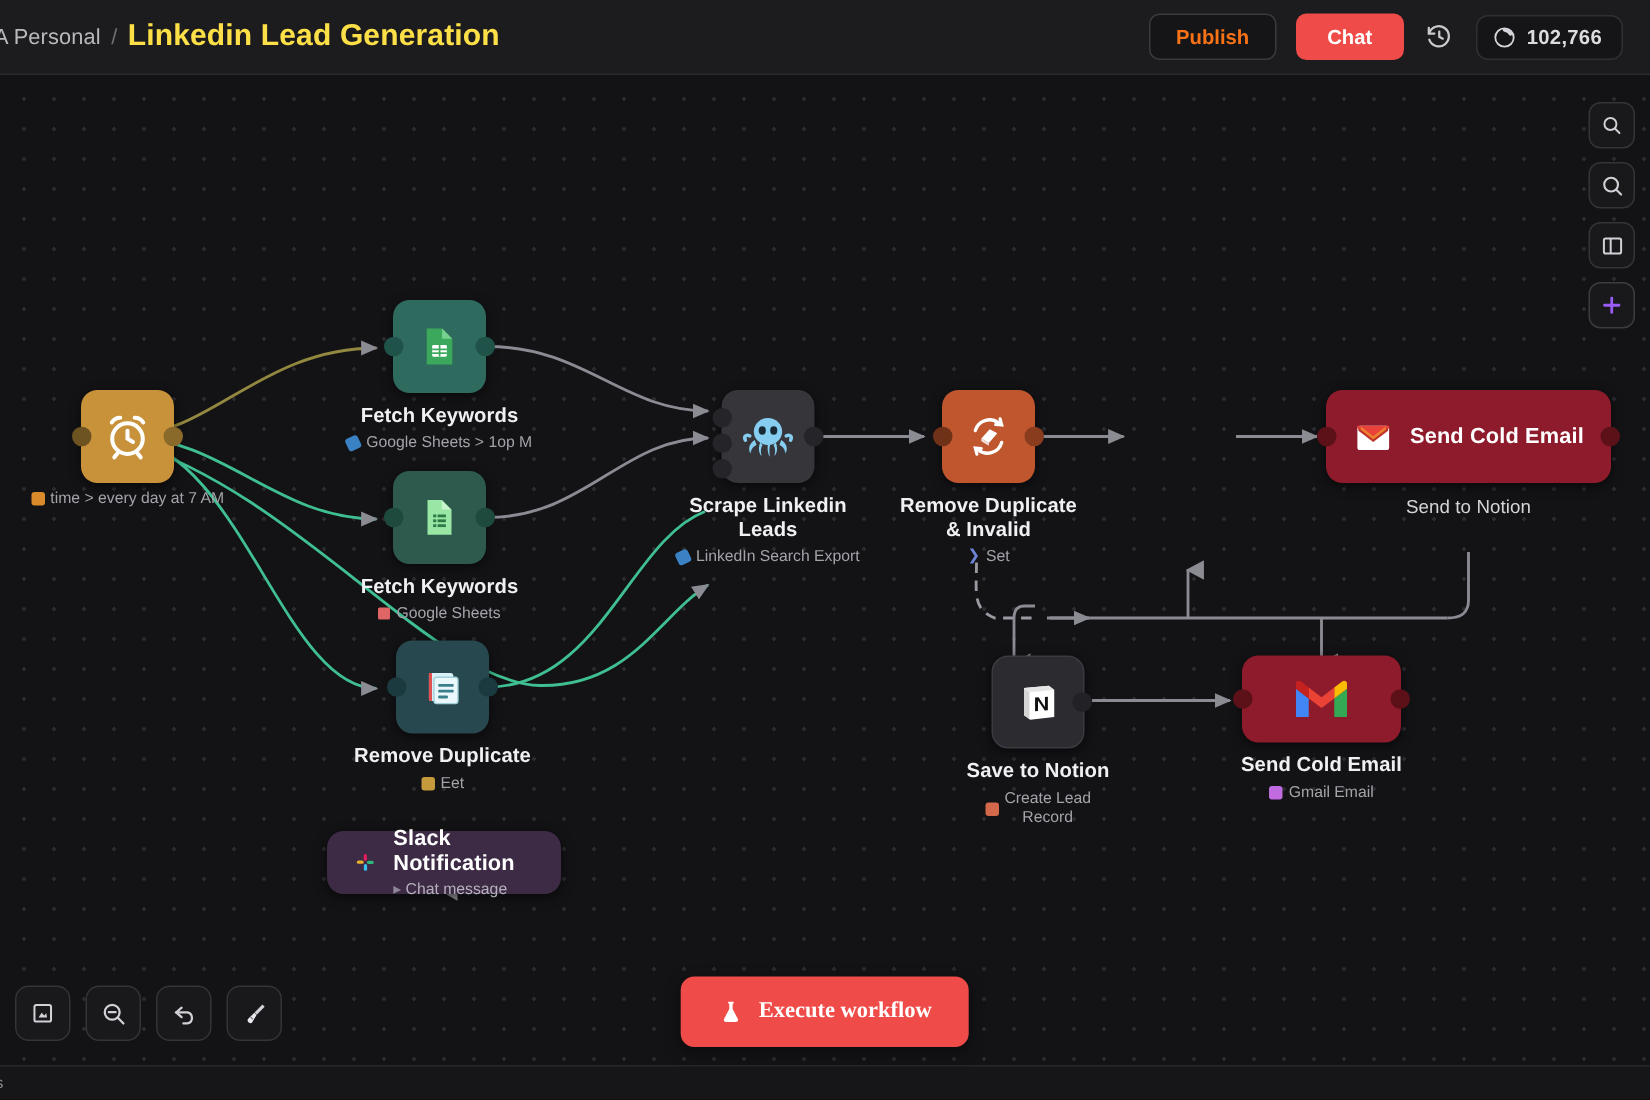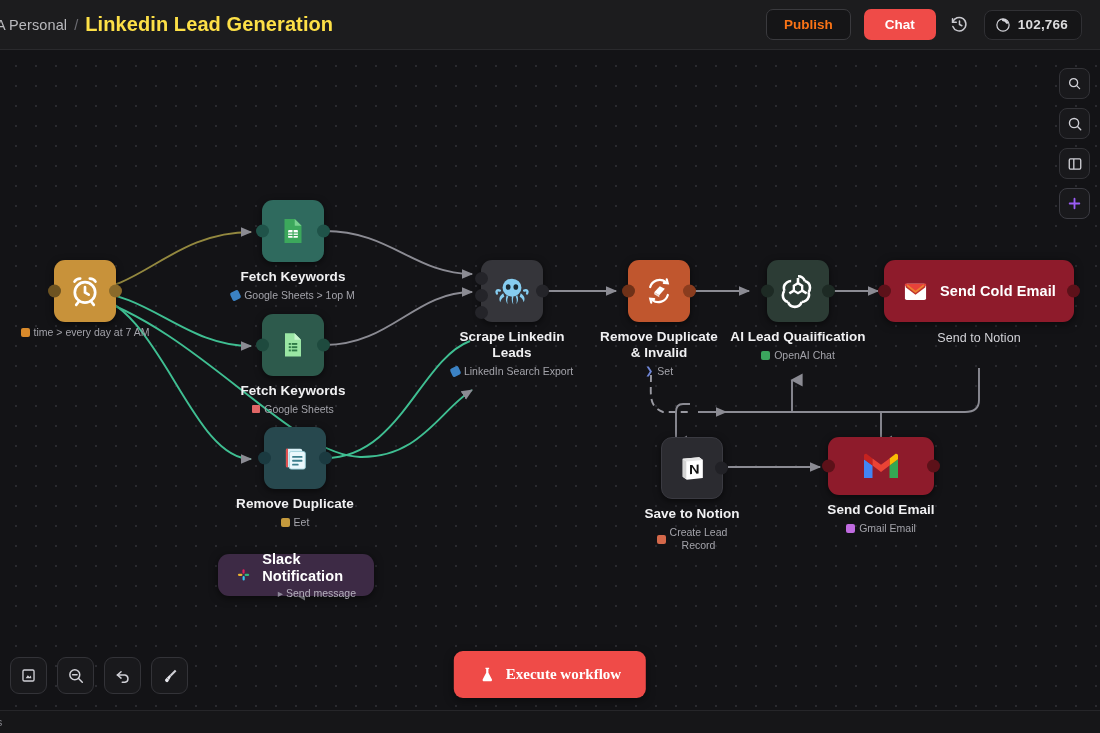--- a/index.html
+++ b/index.html
@@ -303,24 +303,24 @@
 
     <div class="node" style="left:218px; top:504px;">
       <div class="pill" style="background:#3d2a45;height:42px;width:156px;">
         <svg width="20" height="20" viewBox="0 0 24 24">
           <rect x="3" y="10" width="7.2" height="3.4" rx="1.7" fill="#ecb22e"></rect>
           <rect x="10.2" y="3" width="3.4" height="7.2" rx="1.7" fill="#e01e5a"></rect>
           <rect x="13.6" y="10.2" width="7.2" height="3.4" rx="1.7" fill="#2eb67d"></rect>
           <rect x="10.4" y="13.6" width="3.4" height="7.2" rx="1.7" fill="#36c5f0"></rect>
           <rect x="8" y="8" width="8" height="8" rx="1.4" fill="#36c5f0" opacity="0"></rect>
         </svg>
-        <div style="display:flex;flex-direction:column;align-items:flex-end;line-height:1.15;">
+        <div style="display:flex;flex-direction:column;align-items:flex-start;line-height:1.15;">
           <span class="pill-text">Slack Notification</span>
           <span style="font-size:10.5px;color:#b5b0bd;margin-top:2px;">
-            <span style="color:#8d8698;">▸</span> <span>Send message</span>
+            <span style="color:#8d8698;">▸</span> <span>Chat message</span>
           </span>
         </div>
       </div>
     </div>
 
     <div class="node" style="left:447px; top:210px; width:130px;">
       <div style="display:flex;justify-content:center;">
         <div class="nbox sq" style="background:#35353a;">
           <span class="dot" style="background:#242429;left:-6px;top:12px;transform:none;"></span>
           <span class="dot" style="background:#242429;left:-6px;top:29px;transform:none;"></span>
@@ -364,38 +364,20 @@
         </div>
       </div>
       <div class="nlabel">Remove Duplicate
 &amp; Invalid</div>
       <div class="nsub">
         <span class="carrow">❯</span>
         <span>Set</span>
       </div>
     </div>
 
-    <div class="node" style="left:727px; top:210px; width:142px;">
-      <div style="display:flex;justify-content:center;">
-        <div class="nbox sq" style="background:#2c3c35;">
-          <span class="dot l" style="background:#1d2a24;"></span>
-          <span class="dot r" style="background:#1d2a24;"></span>
-          <svg width="40" height="40" viewBox="0 0 24 24" fill="none" stroke="#fff" stroke-width="1.55">
-            <path d="M12 3.1 c1.9 0 3.5 1.2 4.1 2.9 M16.1 6 c1.8 .5 3.1 2.1 3.1 4.1 c0 1 -.3 1.9 -.9 2.6 M18.3 12.7 c.6 1.8 .1 3.8 -1.5 5 c-.8 .6 -1.7 .9 -2.6 .9 M14.2 18.6 c-.6 1.7 -2.2 2.9 -4.1 2.9 c-1.9 0 -3.5 -1.2 -4.1 -2.9 M6 18.6 c-1.8 -.5 -3.1 -2.1 -3.1 -4.1 c0 -1 .3 -1.9 .9 -2.6 M3.8 11.9 c-.6 -1.8 -.1 -3.8 1.5 -5 c.8 -.6 1.7 -.9 2.6 -.9"></path>
-            <path d="M9.5 8.8 L12 7.3 L14.5 8.8 L14.5 11.8 L12 13.3 L9.5 11.8 z" stroke-width="1.4"></path>
-            <path d="M12 7.3 L12 4.2 M14.5 11.8 L17.2 13.4 M9.5 11.8 L6.8 13.4"></path>
-          </svg>
-        </div>
-      </div>
-      <div class="nlabel">AI Lead Quaiification</div>
-      <div class="nsub">
-        <span class="chip" style="background:#3ba55d;"></span>
-        <span>OpenAI Chat</span>
-      </div>
-    </div>
 
     <div class="node" style="left:884px; top:210px;">
       <div class="pill" style="background:#8e1b2b;height:62px;width:190px;position:relative;">
         <span class="dot l" style="background:#5c1119;"></span>
         <span class="dot r" style="background:#5c1119;"></span>
         <svg width="27" height="27" viewBox="0 0 24 24">
           <rect x="2.6" y="5.2" width="18.8" height="14.4" rx="1.6" fill="#fff"></rect>
           <path d="M2.6 6.6 L12 13.6 L21.4 6.6 L21.4 5.2 L2.6 5.2 z" fill="#e8423a"></path>
           <path d="M3.2 6.4 L12 13 L20.8 6.4 L20.8 8.2 L12 14.8 L3.2 8.2 z" fill="#c0332c"></path>
           <path d="M4.6 5.6 L12 11.4 L19.4 5.6 L19.4 7.6 L12 13.4 L4.6 7.6 z" fill="#f0b429" opacity="0.55"></path>

